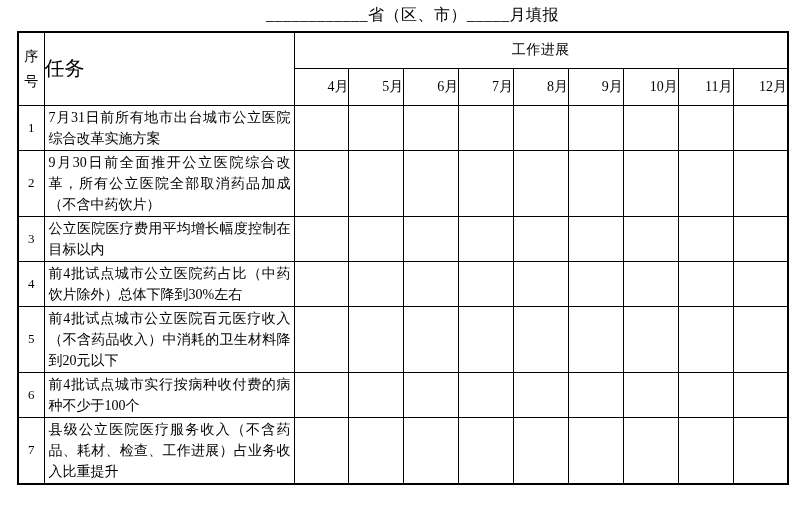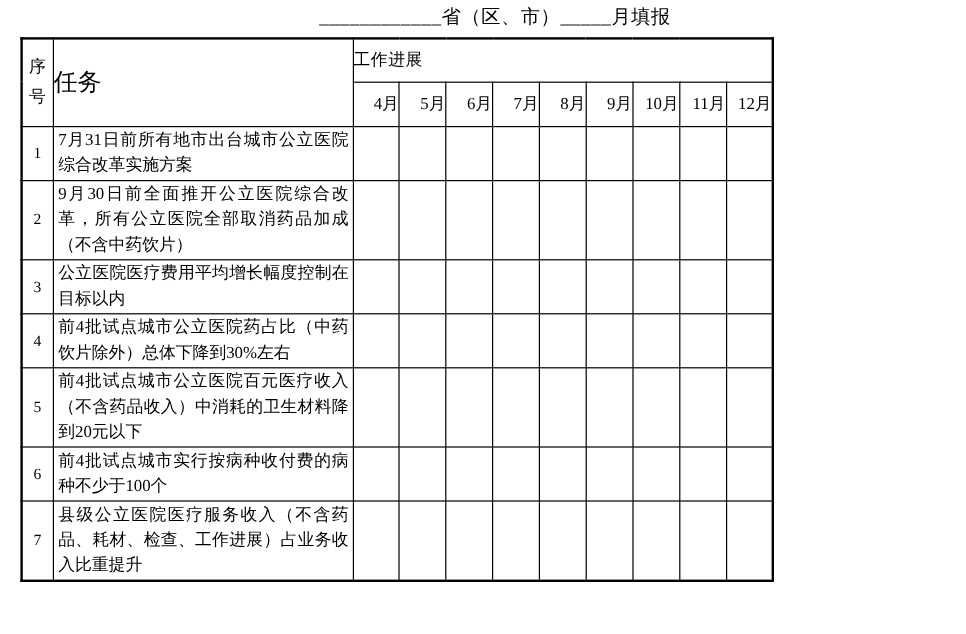--- a/index.html
+++ b/index.html
@@ -22,21 +22,21 @@
     text-align: center;
     font-size: 16px;
     line-height: 22px;
     margin-top: 4px;
     letter-spacing: 0.5px;
     padding-left: 20px;
   }
   table.ledger {
     border-collapse: collapse;
     table-layout: fixed;
-    width: 628px;
+    width: 772px;
     margin: 5px 0 0 17px;
     border: 2px solid #000;
   }
   .ledger th, .ledger td {
     border: 1px solid #000;
     font-weight: normal;
     vertical-align: middle;
   }
   col.c-index { width: 26px; }
   col.c-task  { width: 250px; }
@@ -47,21 +47,21 @@
     word-break: break-all;
     padding: 0 5px;
   }
   th.h-task {
     font-size: 20px;
     text-align: left;
   }
   th.h-progress {
     height: 36px;
     font-size: 14px;
-    text-align: left;
+    text-align: center;
     letter-spacing: 0.5px;
   }
   tr.month-row th {
     height: 37px;
     font-size: 14px;
     text-align: right;
   }
   td.cell-index {
     text-align: center;
     font-size: 13px;

